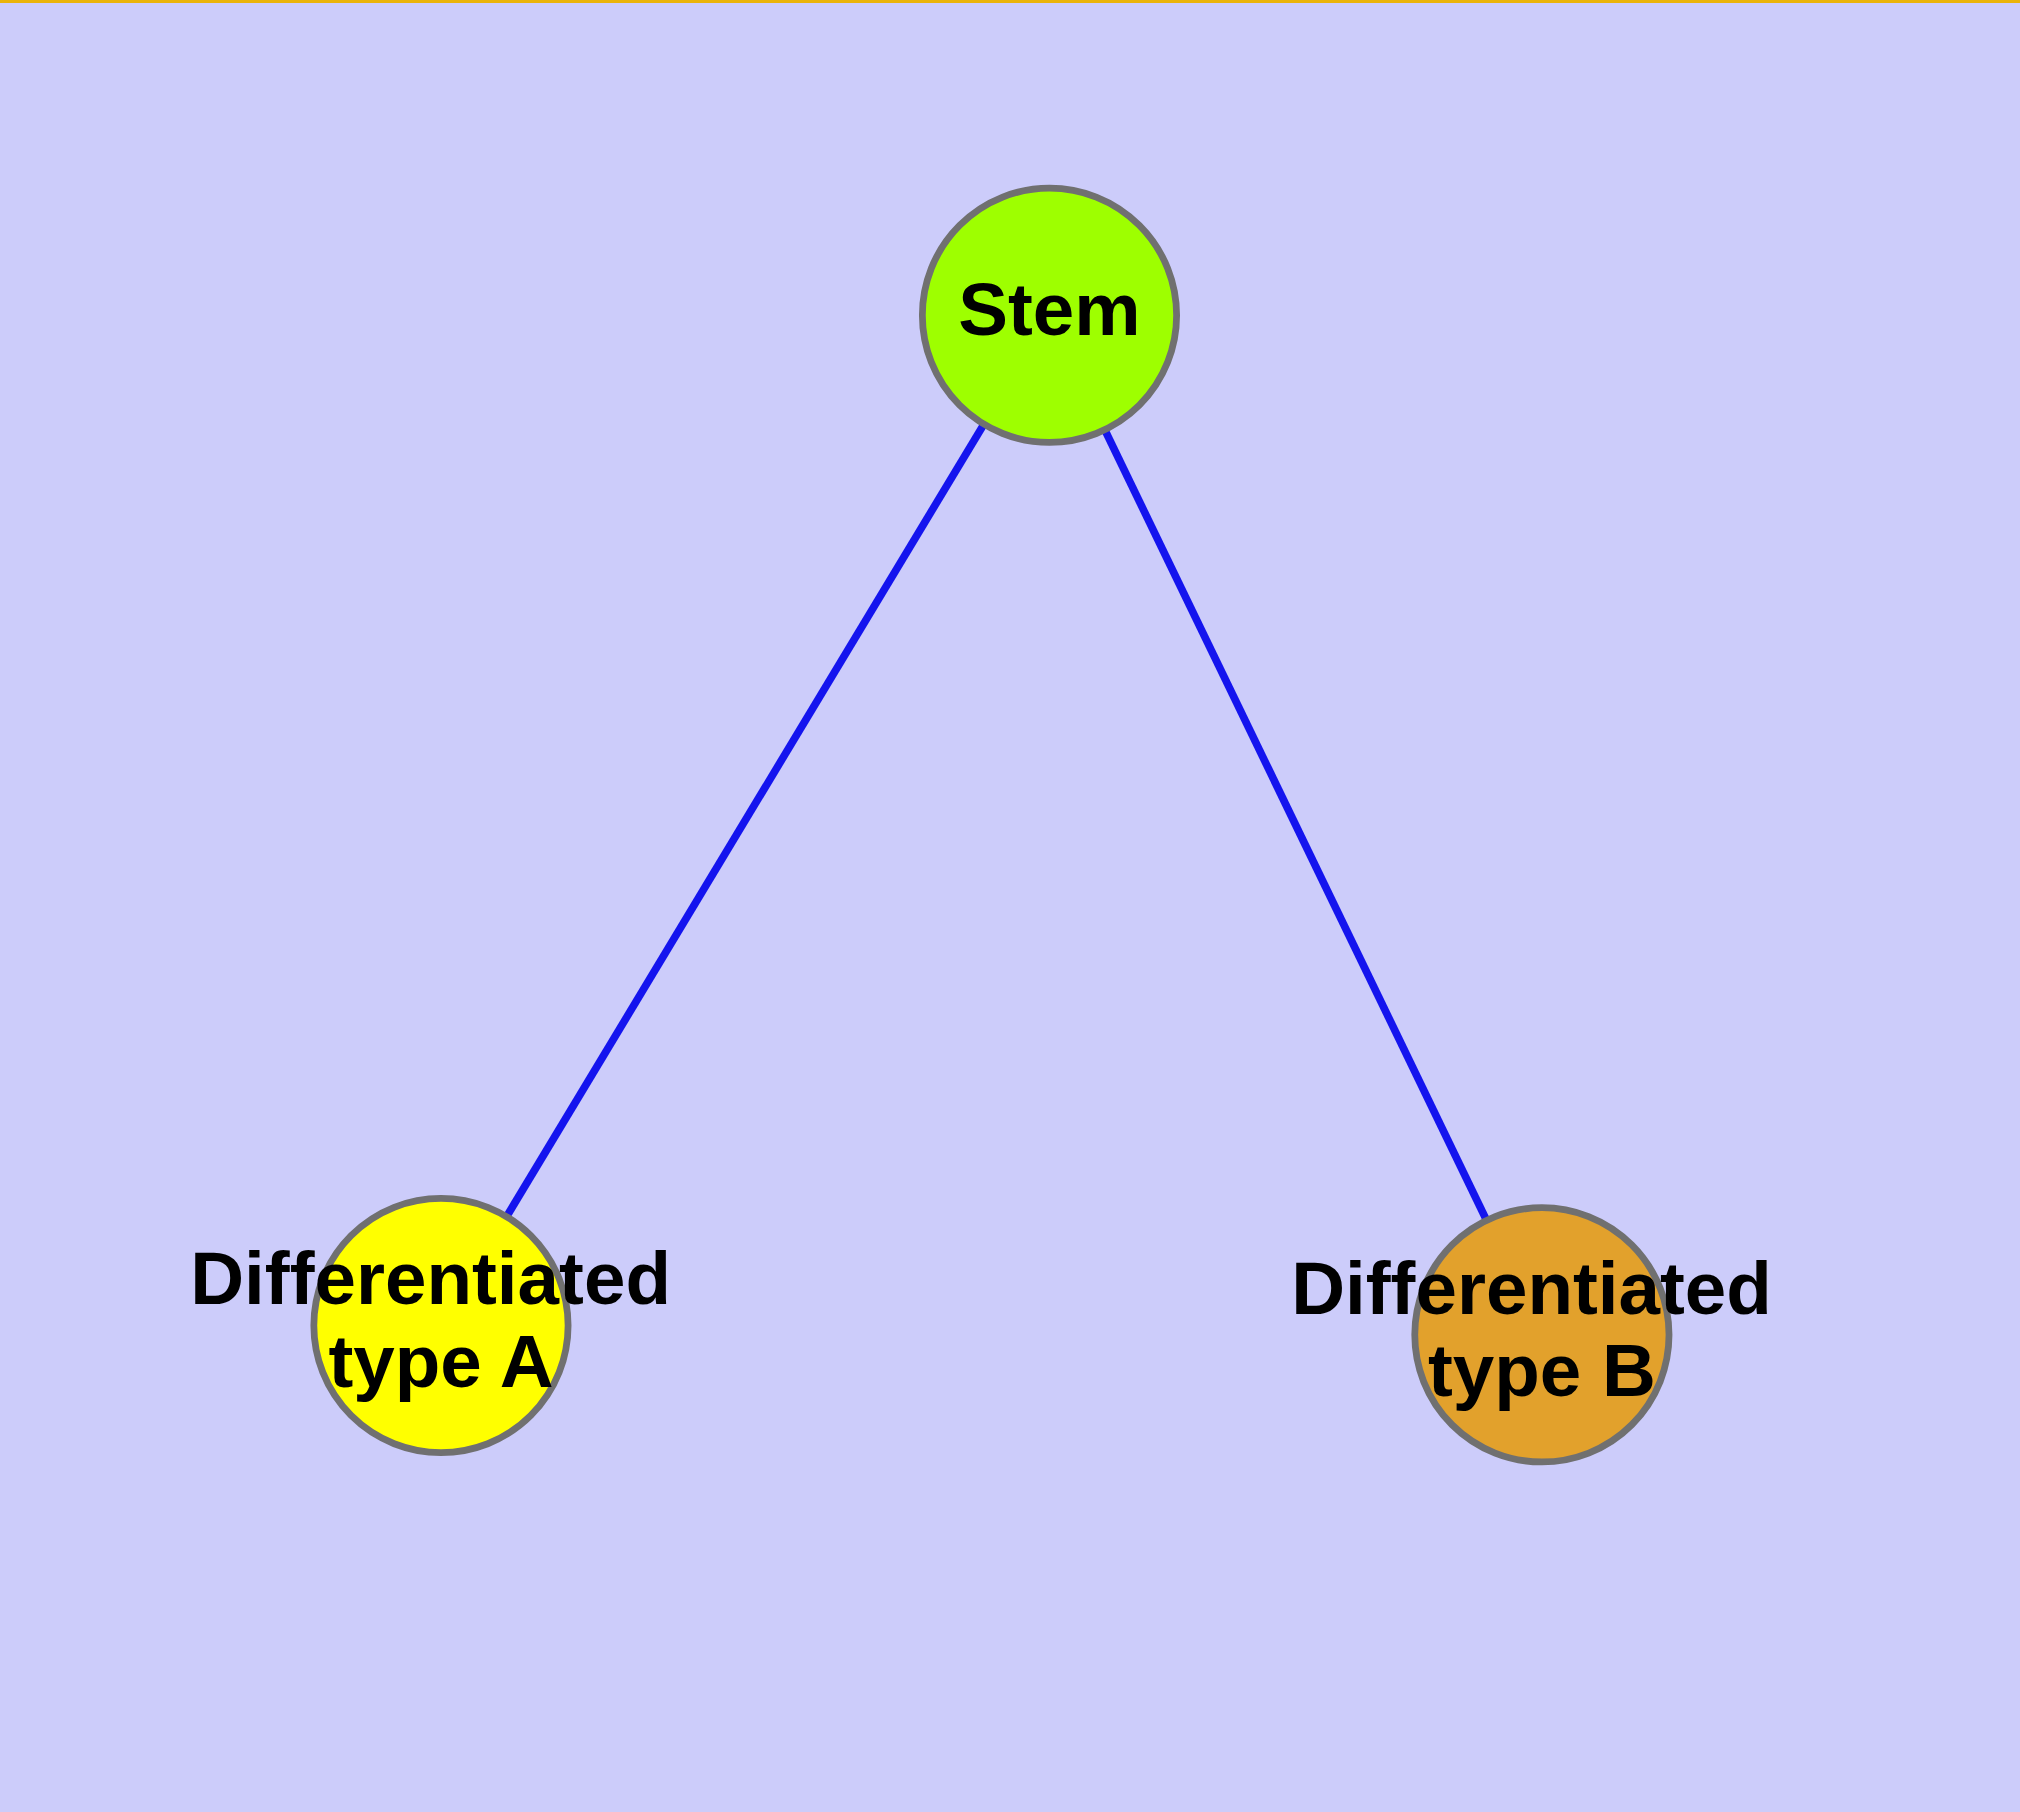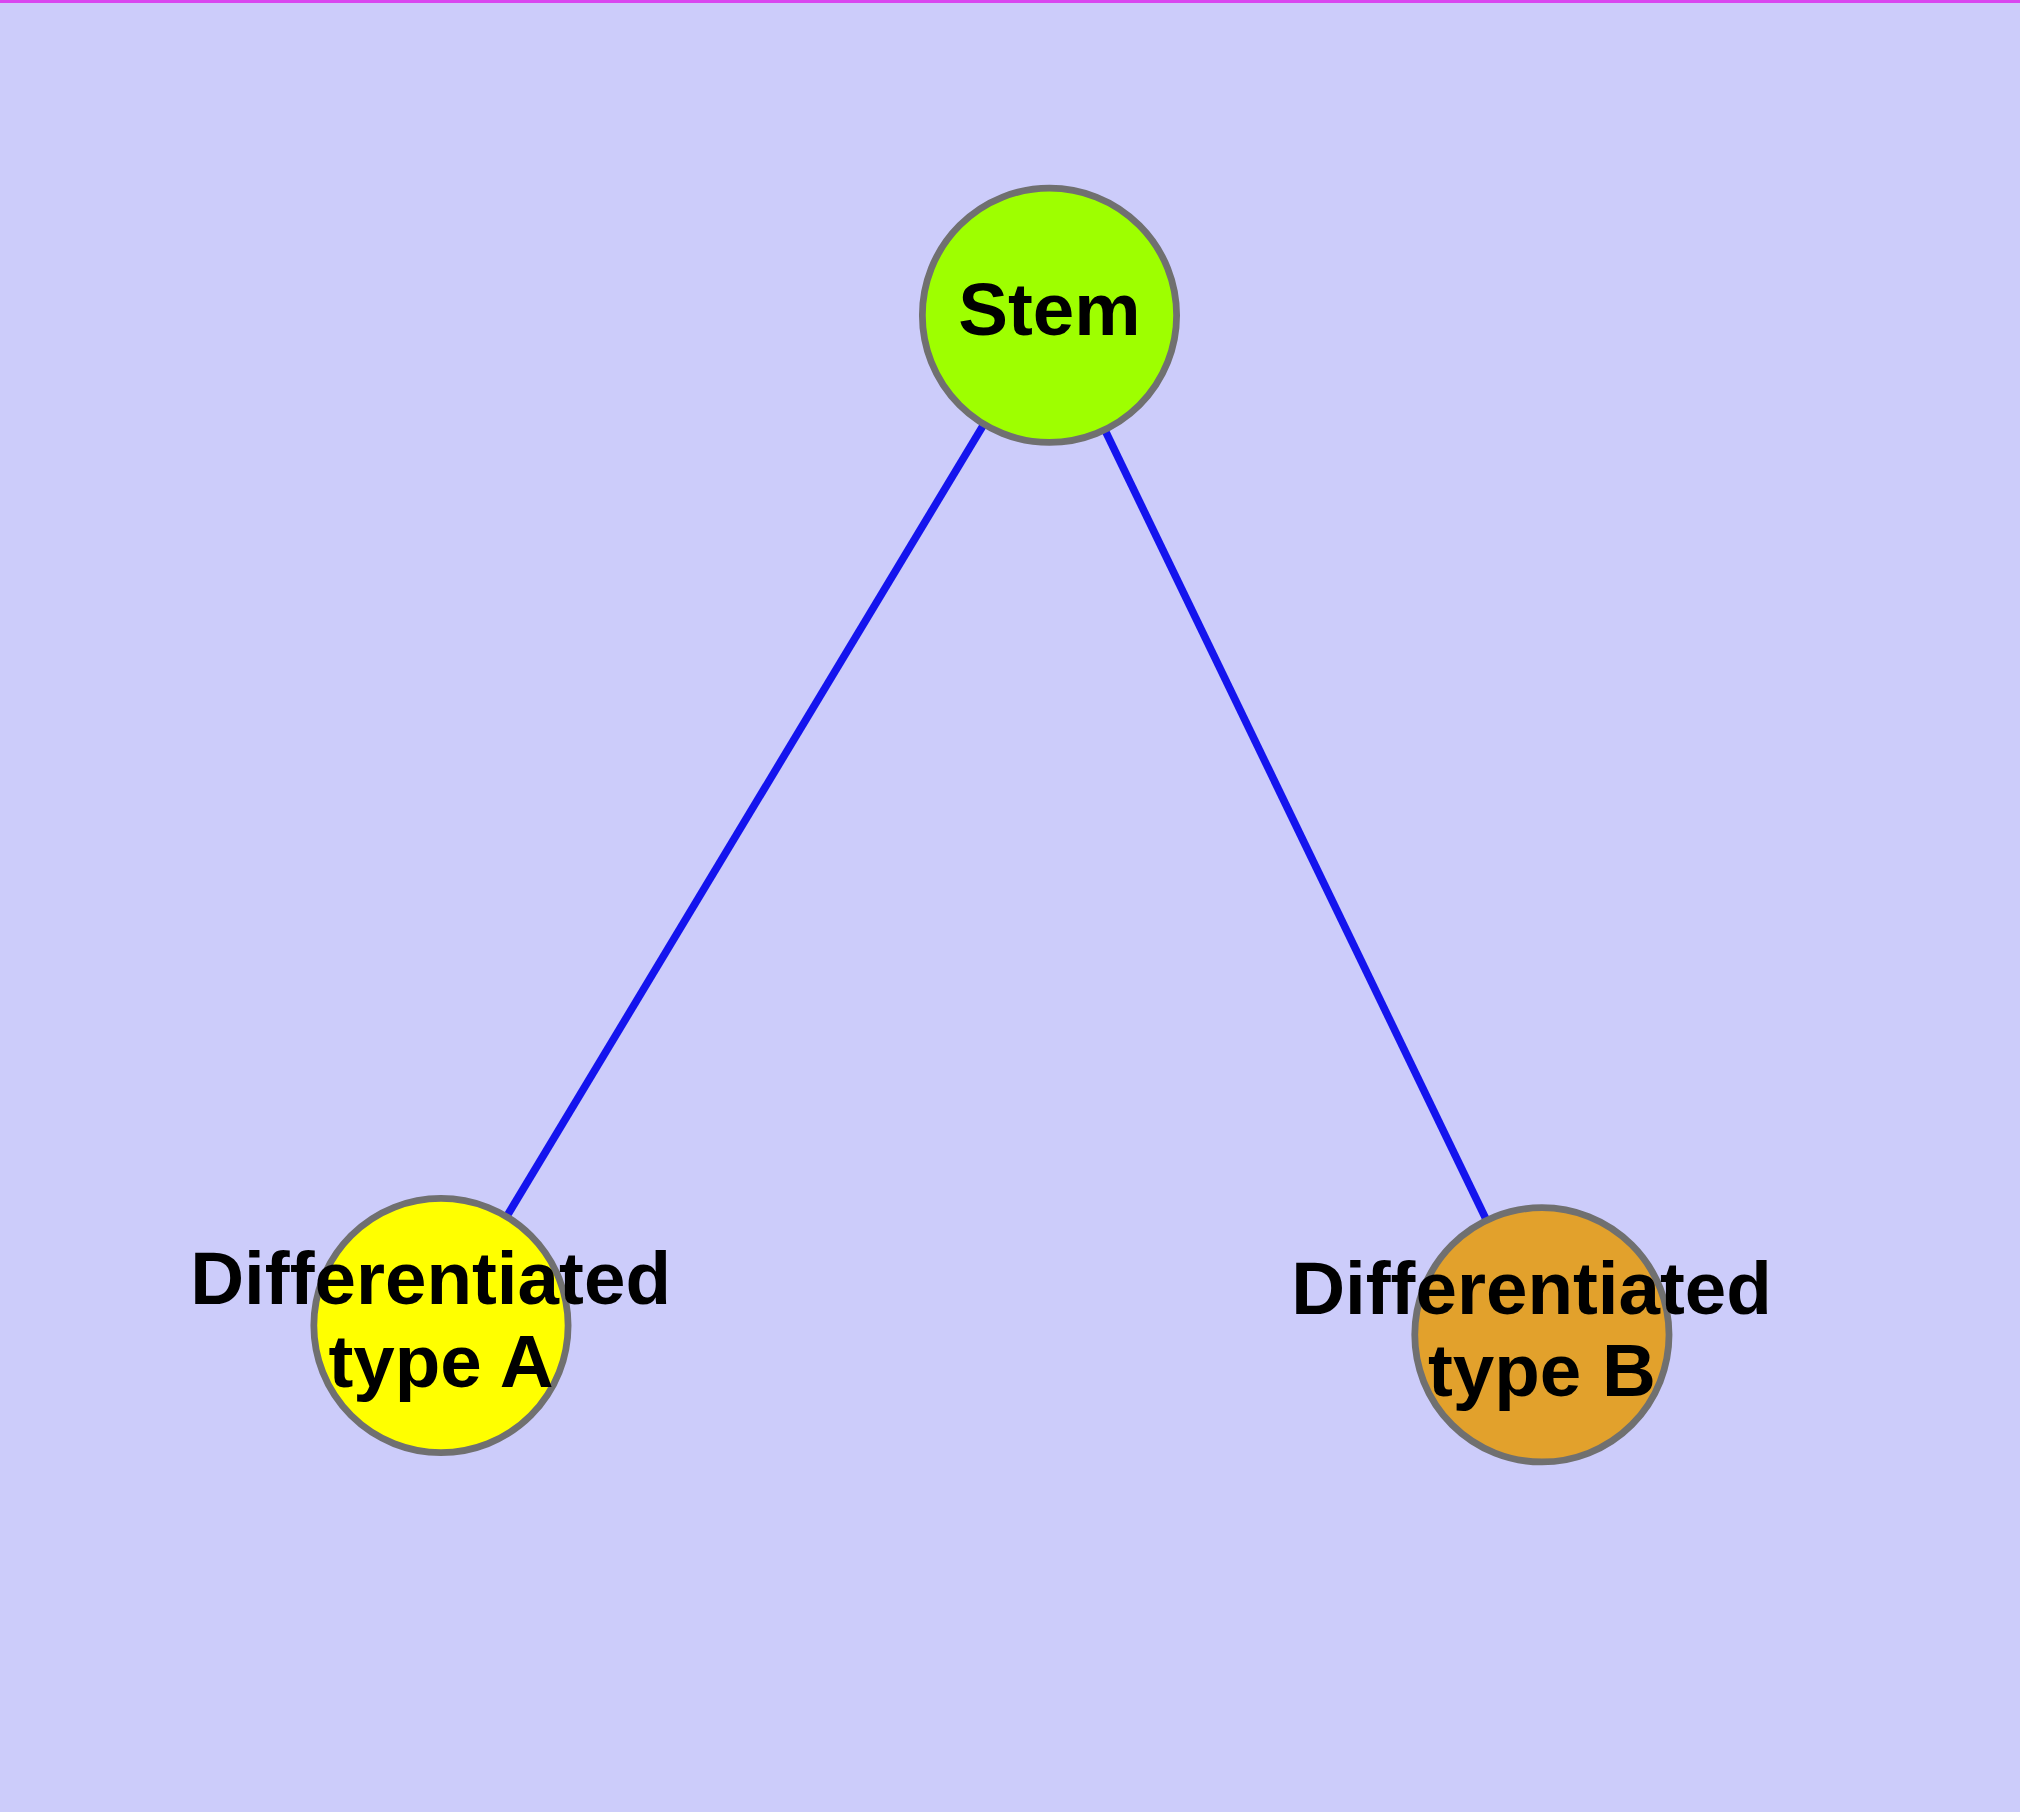--- a/index.html
+++ b/index.html
@@ -4,21 +4,21 @@
 <style>
   html, body {
     margin: 0;
     padding: 0;
     background: #ffffff;
   }
   #stage {
     position: relative;
     width: 2021px;
     height: 1812px;
-    background: #d946ef;
+    background: #eab308;
     overflow: hidden;
     font-family: "Liberation Sans", sans-serif;
   }
   #canvas-bg {
     position: absolute;
     left: 0;
     top: 3.4px;
     width: 2021px;
     height: 1809px;
     background: #ccccfa;

